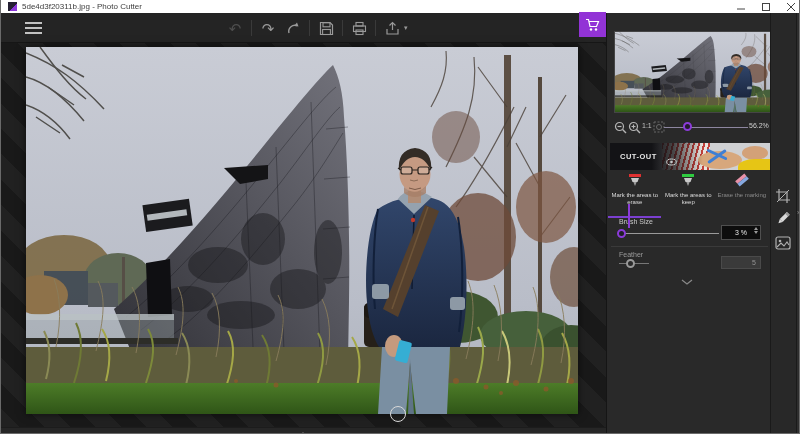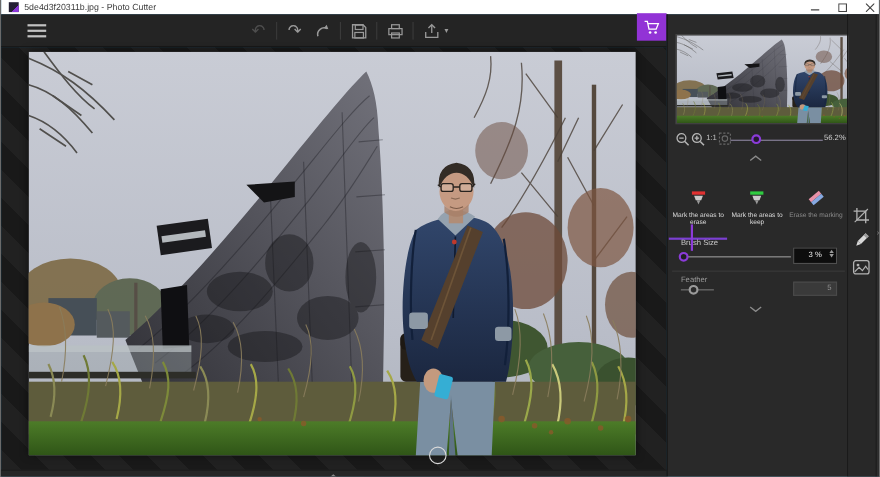--- a/index.html
+++ b/index.html
@@ -1,17 +1,17 @@
 <!DOCTYPE html>
 <html><head>
 <meta charset="utf-8">
 <style>
   * { margin:0; padding:0; box-sizing:border-box; }
   html,body { width:800px; height:434px; overflow:hidden; background:#000; }
-  #app { position:relative; width:800px; height:434px; background:#0c4a6e;
+  #app { position:relative; width:800px; height:434px; background:#f97316;
          font-family:"Liberation Sans", sans-serif; color:#ccc; overflow:hidden;
          border-left:1px solid #6a6a6a; border-right:1px solid #6a6a6a; border-bottom:1px solid #6a6a6a; }
   .abs { position:absolute; }
 
   
   .titlebar { position:absolute; left:0; top:0; width:800px; height:13px; background:#ffffff; }
   .app-icon { position:absolute; left:7px; top:2px; width:9px; height:9px; background:#241f33; overflow:hidden; }
   .app-icon::after{ content:""; position:absolute; left:1px; top:1px; width:10px; height:10px;
         background:linear-gradient(135deg, transparent 45%, #8b36d8 45%); }
   .win-title { position:absolute; left:21px; top:2px; font-size:8px; color:#3c3c3c; white-space:nowrap; }
@@ -387,20 +387,36 @@
       <div class="zhandle"></div>
       <div class="zoom-val">56.2%</div>
     </div>
 
     <div class="collapse-chev">
       <svg width="12" height="6" viewBox="0 0 12 6">
           <path d="M1 5 L6 1 L11 5" fill="none" stroke="#8a8a8a" stroke-width="1.2"></path>
         </svg>
     </div>
 
+    <div class="banner">
+      <div class="bn-stripes"></div>
+      <div class="bn-hand1"></div>
+      <div class="bn-hand2"></div>
+      <div class="bn-yellow"></div>
+      <div class="bn-sc1"></div>
+      <div class="bn-sc2"></div>
+      <div class="bn-shade"></div>
+      <div class="bn-title">CUT-OUT</div>
+      <div class="bn-eye">
+        <svg width="11" height="8" viewBox="0 0 11 8">
+            <ellipse cx="5.5" cy="4" rx="4.8" ry="3" fill="none" stroke="#c9c9c9" stroke-width="1"></ellipse>
+            <circle cx="5.5" cy="4" r="1.3" fill="#c9c9c9"></circle>
+          </svg>
+      </div>
+    </div>
 
     <div class="tools-row">
       <div class="tool-btn">
         <span class="mk">
           <svg width="16" height="14" viewBox="0 0 16 14">
               <rect x="2" y="1" width="12" height="3" fill="#e03131"></rect>
               <polygon points="4,5 12,5 10.5,9 5.5,9" fill="#c9c9c9"></polygon>
               <polygon points="6.3,9 9.7,9 8,13" fill="#9a9a9a"></polygon>
             </svg>
         </span>

